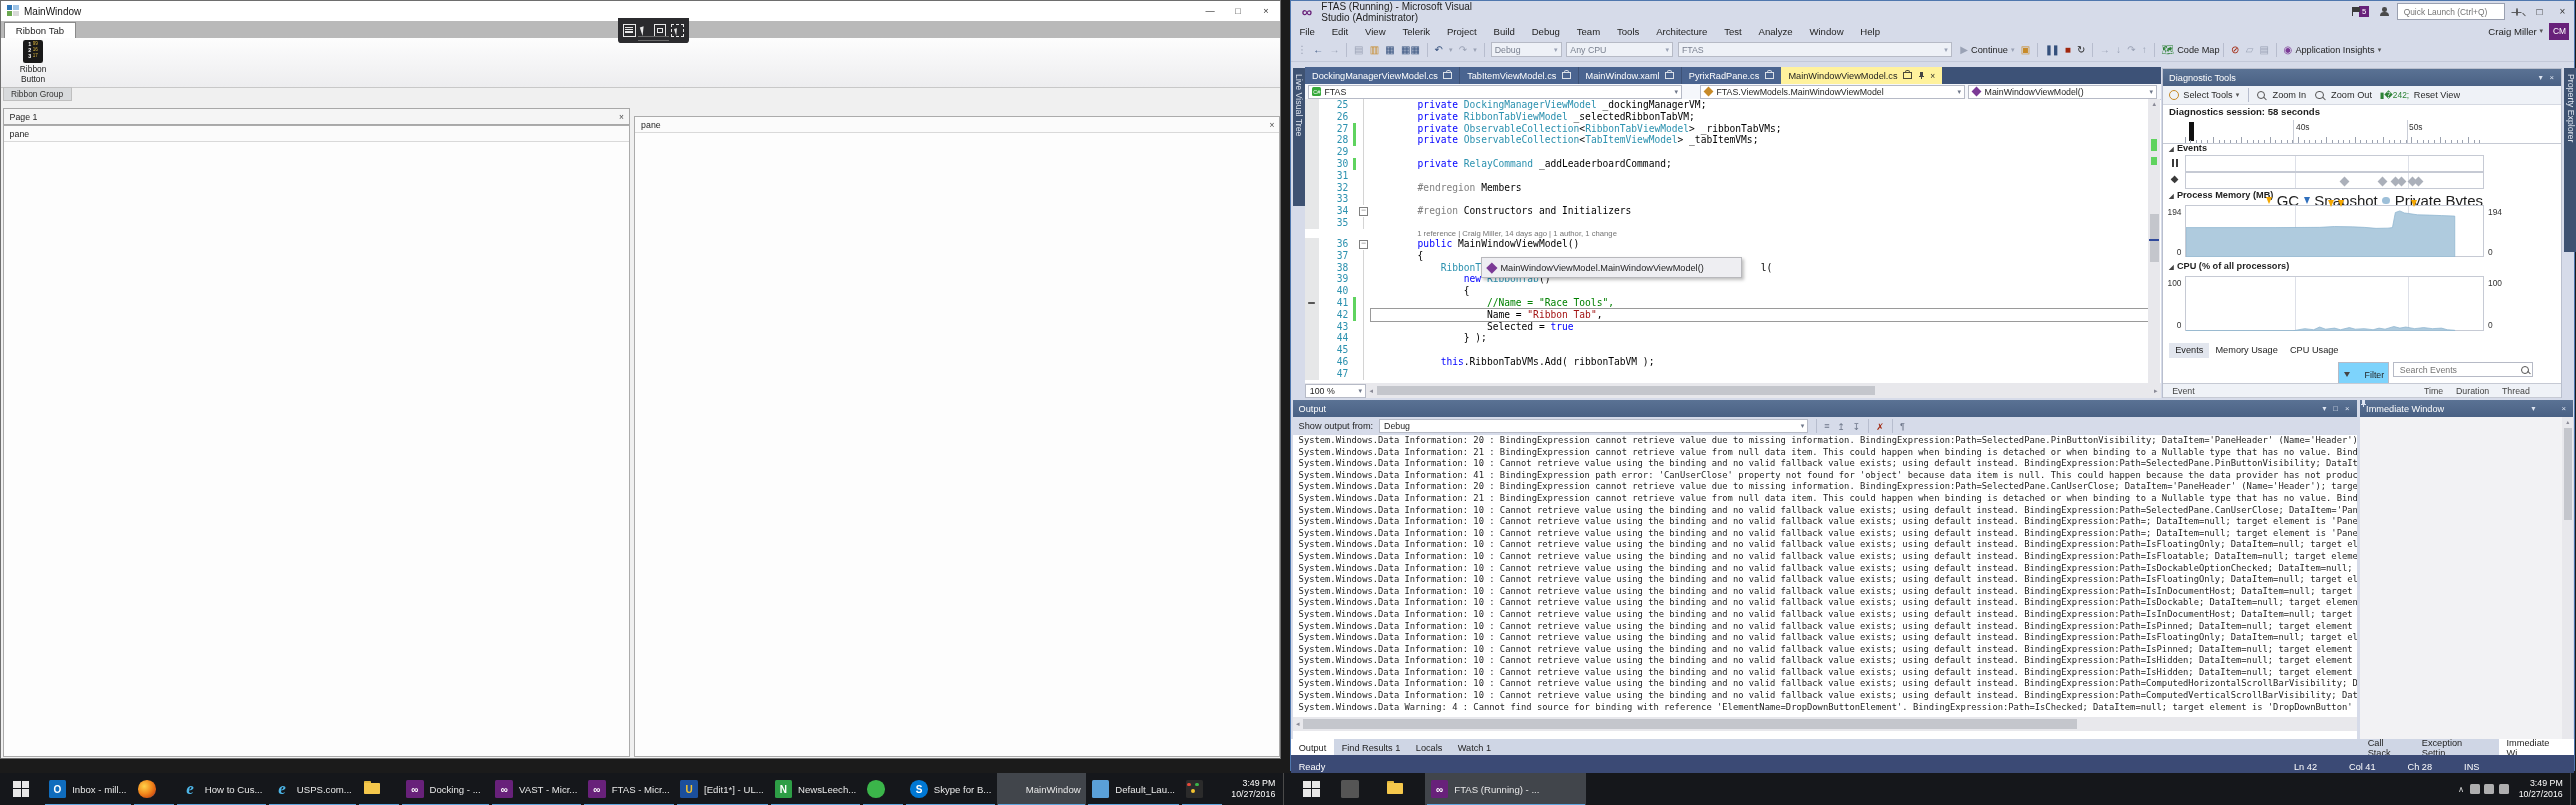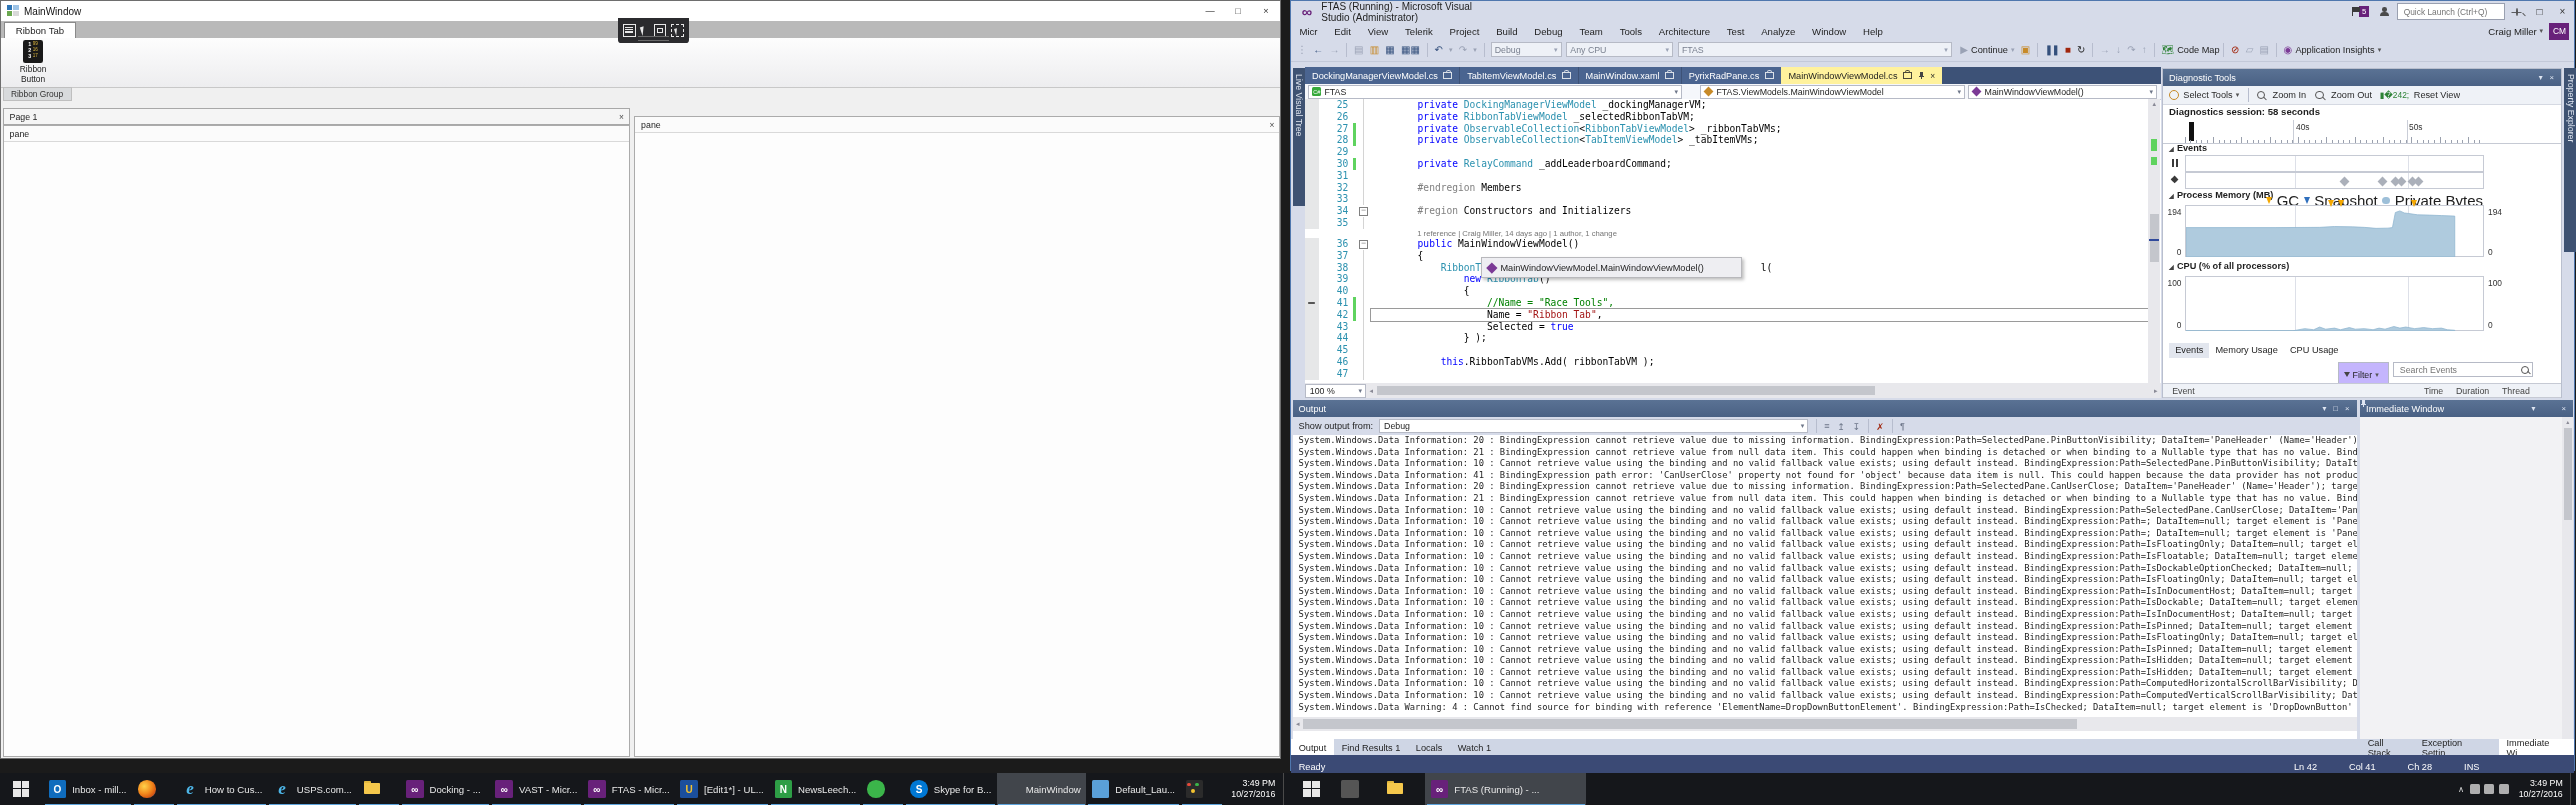--- a/index.html
+++ b/index.html
@@ -172,21 +172,21 @@
   .legend{position:absolute;display:flex;align-items:center;font-size:15px;color:#1e1e1e;gap:4.6px;}
   .gcpen{width:0;height:0;border-left:3.1px solid transparent;border-right:3.1px solid transparent;border-top:7px solid #f5a800;}
   .snaptri{width:0;height:0;border-left:3.8px solid transparent;border-right:3.8px solid transparent;border-top:7px solid #2f6fbd;}
   .pbdot{width:7.7px;height:7.7px;border-radius:50%;background:#9dbfd8;}
   .plot{position:absolute;border:0.8px solid #c6cad4;background:#fff;box-sizing:border-box;}
   .axlab{position:absolute;font-size:8.4px;color:#333;}
   .gcmark{position:absolute;top:0.8px;}
   .dg-tabs{position:absolute;display:flex;font-size:9.2px;}
   .dg-tab{padding:2.3px 6.1px;color:#1e1e1e;}
   .dg-tab.active{background:#e2e6ee;}
-  .filterbox{position:absolute;height:25px;border:0.8px solid #b6bac6;background:#c4b5fd;display:flex;align-items:center;font-size:8.8px;box-sizing:border-box;padding:0 4.6px;gap:3px;}
+  .filterbox{position:absolute;height:25px;border:0.8px solid #b6bac6;background:#7dd3fc;display:flex;align-items:center;font-size:8.8px;box-sizing:border-box;padding:0 4.6px;gap:15px;}
   .funnel{width:0;height:0;border-left:3.8px solid transparent;border-right:3.8px solid transparent;border-top:5.4px solid #444;}
   .searchbox{position:absolute;height:15.3px;background:#fff;border:0.8px solid #b6bac6;display:flex;align-items:center;box-sizing:border-box;}
   .searchbox input{border:none;outline:none;flex:1;font-size:8.8px;color:#8a8a8a;margin-left:3.8px;background:transparent;font-family:"Liberation Sans",sans-serif;}
   .dg-cols{position:absolute;height:15.3px;background:#eff2f7;border-top:0.8px solid #c6cad4;border-bottom:0.8px solid #c6cad4;font-size:8.8px;color:#444;box-sizing:border-box;width:100%;}
   .dg-col{position:absolute;top:2.3px;}
 
   
   .btabs{left:0;top:738px;width:100%;height:17px;background:#cfd6e5;display:flex;}
   .btab{padding:0 7.7px;display:flex;align-items:center;font-size:9.2px;color:#1e1e1e;}
   .btab.active{background:#fff;}
@@ -308,21 +308,21 @@
             <i></i>
           </span>
       </span>
       <span style="flex:1"></span>
       <span class="vs-wbtn">—</span>
       <span class="vs-wbtn">□</span>
       <span class="vs-wbtn">×</span>
     </div>
 
     <div class="abs vs-menu" id="menubar">
-      <span class="vs-menu-item">Micr</span>
+      <span class="vs-menu-item">File</span>
         <span class="vs-menu-item">Edit</span>
         <span class="vs-menu-item">View</span>
         <span class="vs-menu-item">Telerik</span>
         <span class="vs-menu-item">Project</span>
         <span class="vs-menu-item">Build</span>
         <span class="vs-menu-item">Debug</span>
         <span class="vs-menu-item">Team</span>
         <span class="vs-menu-item">Tools</span>
         <span class="vs-menu-item">Architecture</span>
         <span class="vs-menu-item">Test</span>

